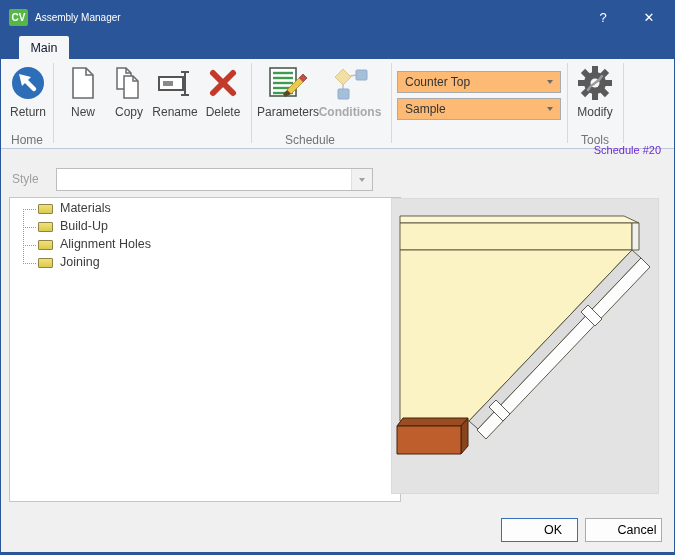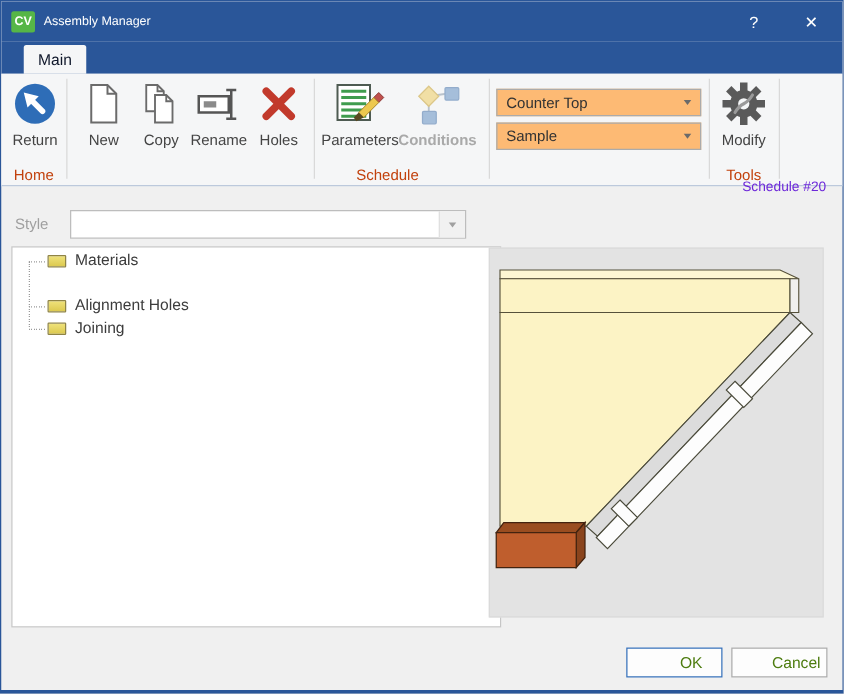--- a/index.html
+++ b/index.html
@@ -31,21 +31,21 @@
     border-radius:2px 2px 0 0;
   }
 
   
   .ribbon { position:absolute; left:0; top:58px; width:100%; height:90px; background:#f5f6f7; border-bottom:1px solid #bcc9dc; }
   .rb-btn { position:absolute; top:2px; height:66px; display:flex; flex-direction:column; align-items:center; justify-content:flex-start; }
   .rb-btn .ic { height:44px; display:flex; align-items:center; justify-content:center; }
   .rb-btn .lb { font-size:12px; color:#444; white-space:nowrap; }
   .rb-btn.disabled .lb { color:#a9a9a9;font-weight:bold; }
   .rb-sep { position:absolute; top:4px; height:80px; width:1px; background:#d9d9d9; }
-  .rb-group { position:absolute; top:73px; height:16px; font-size:12px; color:#c2410c; display:flex; align-items:center; justify-content:center; }
+  .rb-group { position:absolute; top:73px; height:16px; font-size:12px; color:#737373; display:flex; align-items:center; justify-content:center; }
   .rb-combo {
     position:absolute; left:396px; width:164px; height:22px; background:#fdba74; border:1px solid #ababab;
     font-size:12px; color:#333; display:flex; align-items:center; justify-content:space-between; padding:0 7px;
   }
   .tri { width:0; height:0; border-left:3.5px solid transparent; border-right:3.5px solid transparent; border-top:4.5px solid #6a6a6a; }
 
   
   .style-label { position:absolute; left:11px; top:171px; font-size:12px; color:#9f9f9f; }
   .style-combo {
     position:absolute; left:55px; top:167px; width:317px; height:23px; background:#fff;
@@ -65,21 +65,21 @@
     background-image:repeating-linear-gradient(to right,#9a9a9a 0 1px,transparent 1px 2px); }
   .node-icon { position:absolute; left:28px; top:4px; width:15px; height:10px;
     background:linear-gradient(#efe27a,#dcc94f); border:1px solid #8f8445; border-radius:1px; }
   .tree-row .lbl { position:absolute; left:50px; top:1px; font-size:12.5px; color:#3c3c3c; }
 
   
   .preview-panel { position:absolute; left:390px; top:197px; width:268px; height:296px; background:#e3e3e3; border:1px solid #dadada; }
 
   
   .btn { position:absolute; top:517px; width:77px; height:24px; background:#fdfdfd;
-    font-size:12.5px; color:#4d7c0f; display:flex; align-items:center; justify-content:center;padding-left:27px; }
+    font-size:12.5px; color:#000000; display:flex; align-items:center; justify-content:center;padding-left:27px; }
   .btn.ok { left:500px; border:1px solid #3670b9; }
   .btn.cancel { left:584px; border:1px solid #ababab; }
 </style>
 </head>
 <body>
 
 <div class="window">
 
   <div class="titlebar">
     <div class="app-badge">CV</div>
@@ -139,21 +139,21 @@
       <span class="lb">Rename</span>
     </div>
 
     <div class="rb-btn" style="left:198px; width:48px;">
       <span class="ic">
         <svg width="30" height="30" viewBox="0 0 30 30">
           <line x1="5" y1="5" x2="25" y2="25" stroke="#c23a2c" stroke-width="6" stroke-linecap="round"></line>
           <line x1="25" y1="5" x2="5" y2="25" stroke="#c23a2c" stroke-width="6" stroke-linecap="round"></line>
         </svg>
       </span>
-      <span class="lb">Holes</span>
+      <span class="lb">Delete</span>
     </div>
 
     <div class="rb-btn" style="left:256px; width:62px;">
       <span class="ic">
         <svg width="40" height="36" viewBox="0 0 40 36">
           <rect x="2" y="3" width="26" height="28" fill="#ffffff" stroke="#4e5b52" stroke-width="1.6"></rect>
           <g stroke="#3f9c4e" stroke-width="2.4">
             <line x1="5" y1="8" x2="25" y2="8"></line>
               <line x1="5" y1="13" x2="25" y2="13"></line>
             <line x1="5" y1="18" x2="25" y2="18"></line>
@@ -227,20 +227,25 @@
   </div>
   <div class="schedule-number">Schedule #20</div>
 
   <div class="tree-panel">
     <div class="tree-vline"></div>
     <div class="tree-row" style="top:2px;">
       <span class="hline"></span>
       <span class="node-icon"></span>
       <span class="lbl">Materials</span>
     </div>
+    <div class="tree-row" style="top:20px;">
+      <span class="hline"></span>
+      <span class="node-icon"></span>
+      <span class="lbl">Build-Up</span>
+    </div>
     <div class="tree-row" style="top:38px;">
       <span class="hline"></span>
       <span class="node-icon"></span>
       <span class="lbl">Alignment Holes</span>
     </div>
     <div class="tree-row" style="top:56px;">
       <span class="hline"></span>
       <span class="node-icon"></span>
       <span class="lbl">Joining</span>
     </div>

